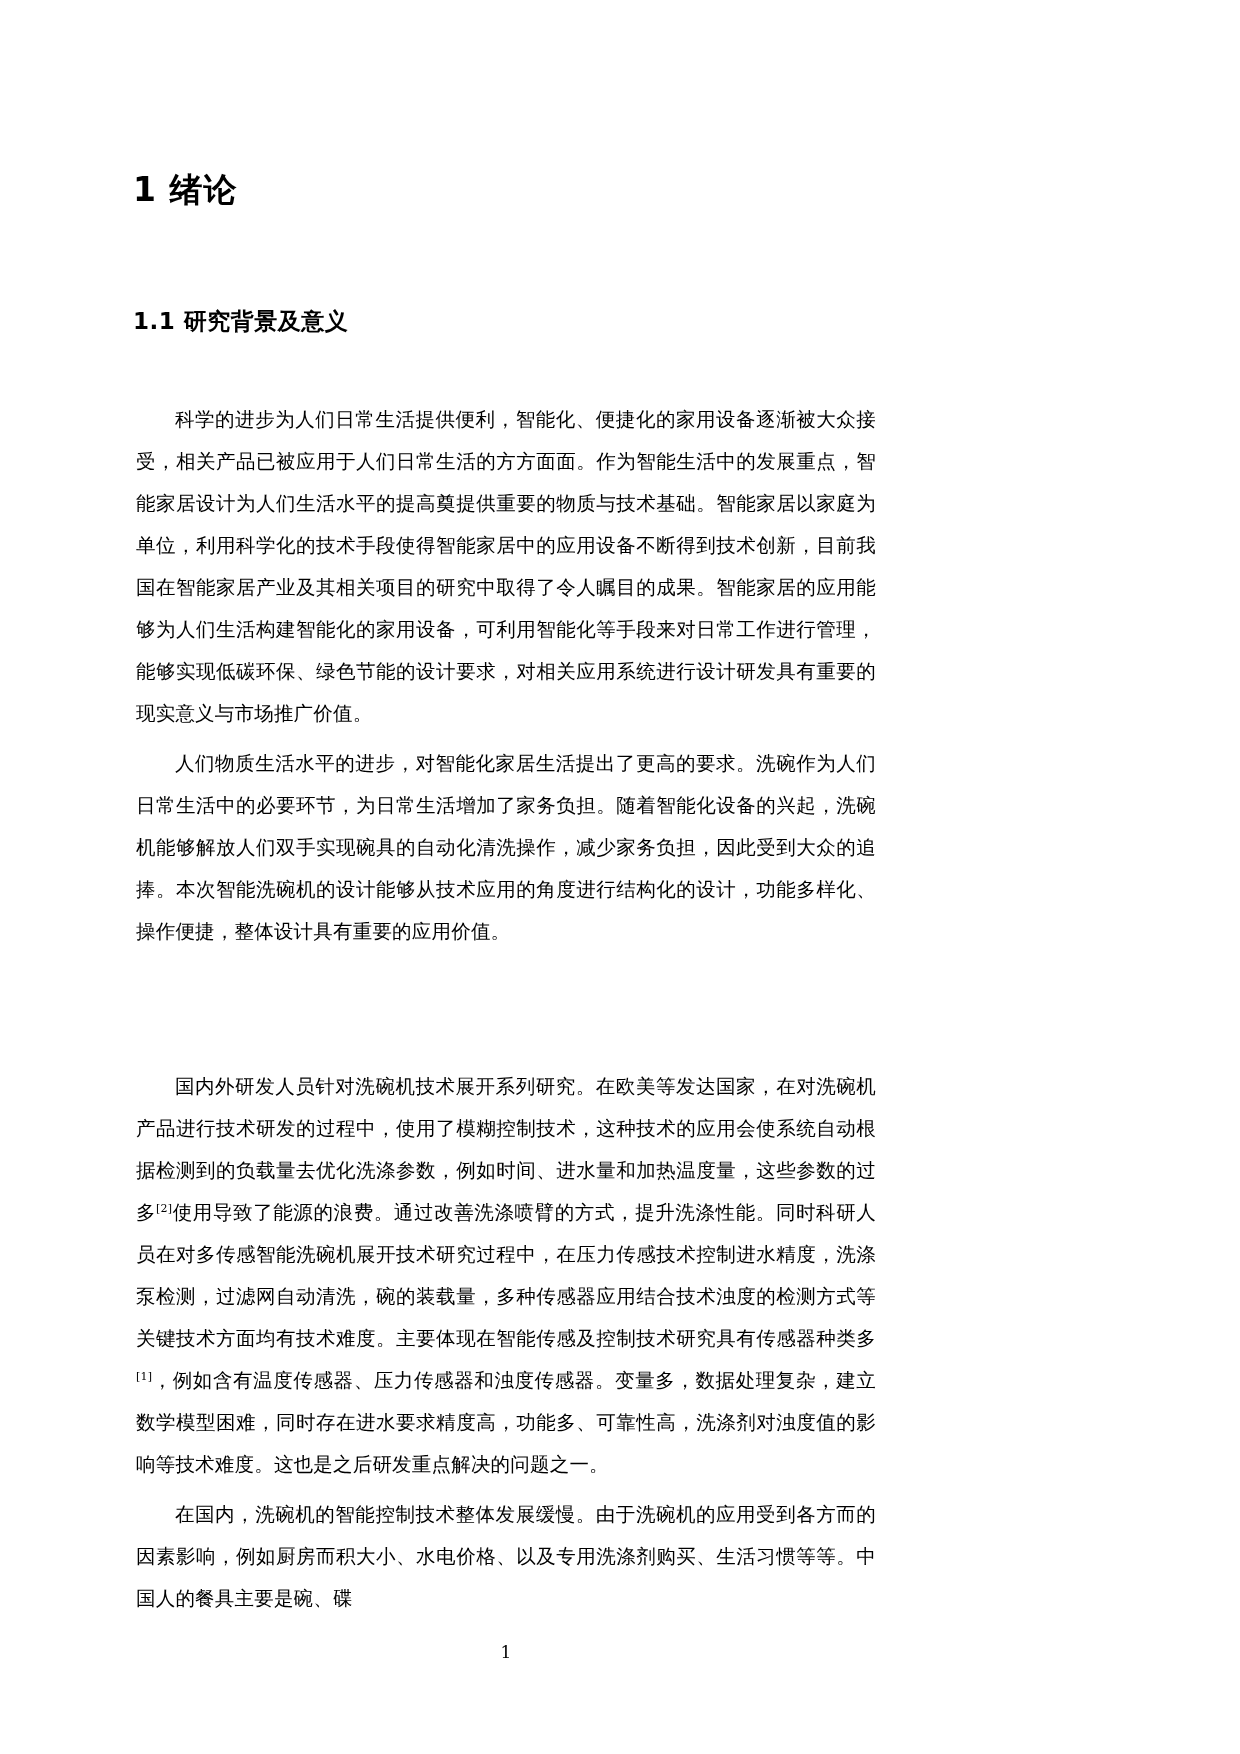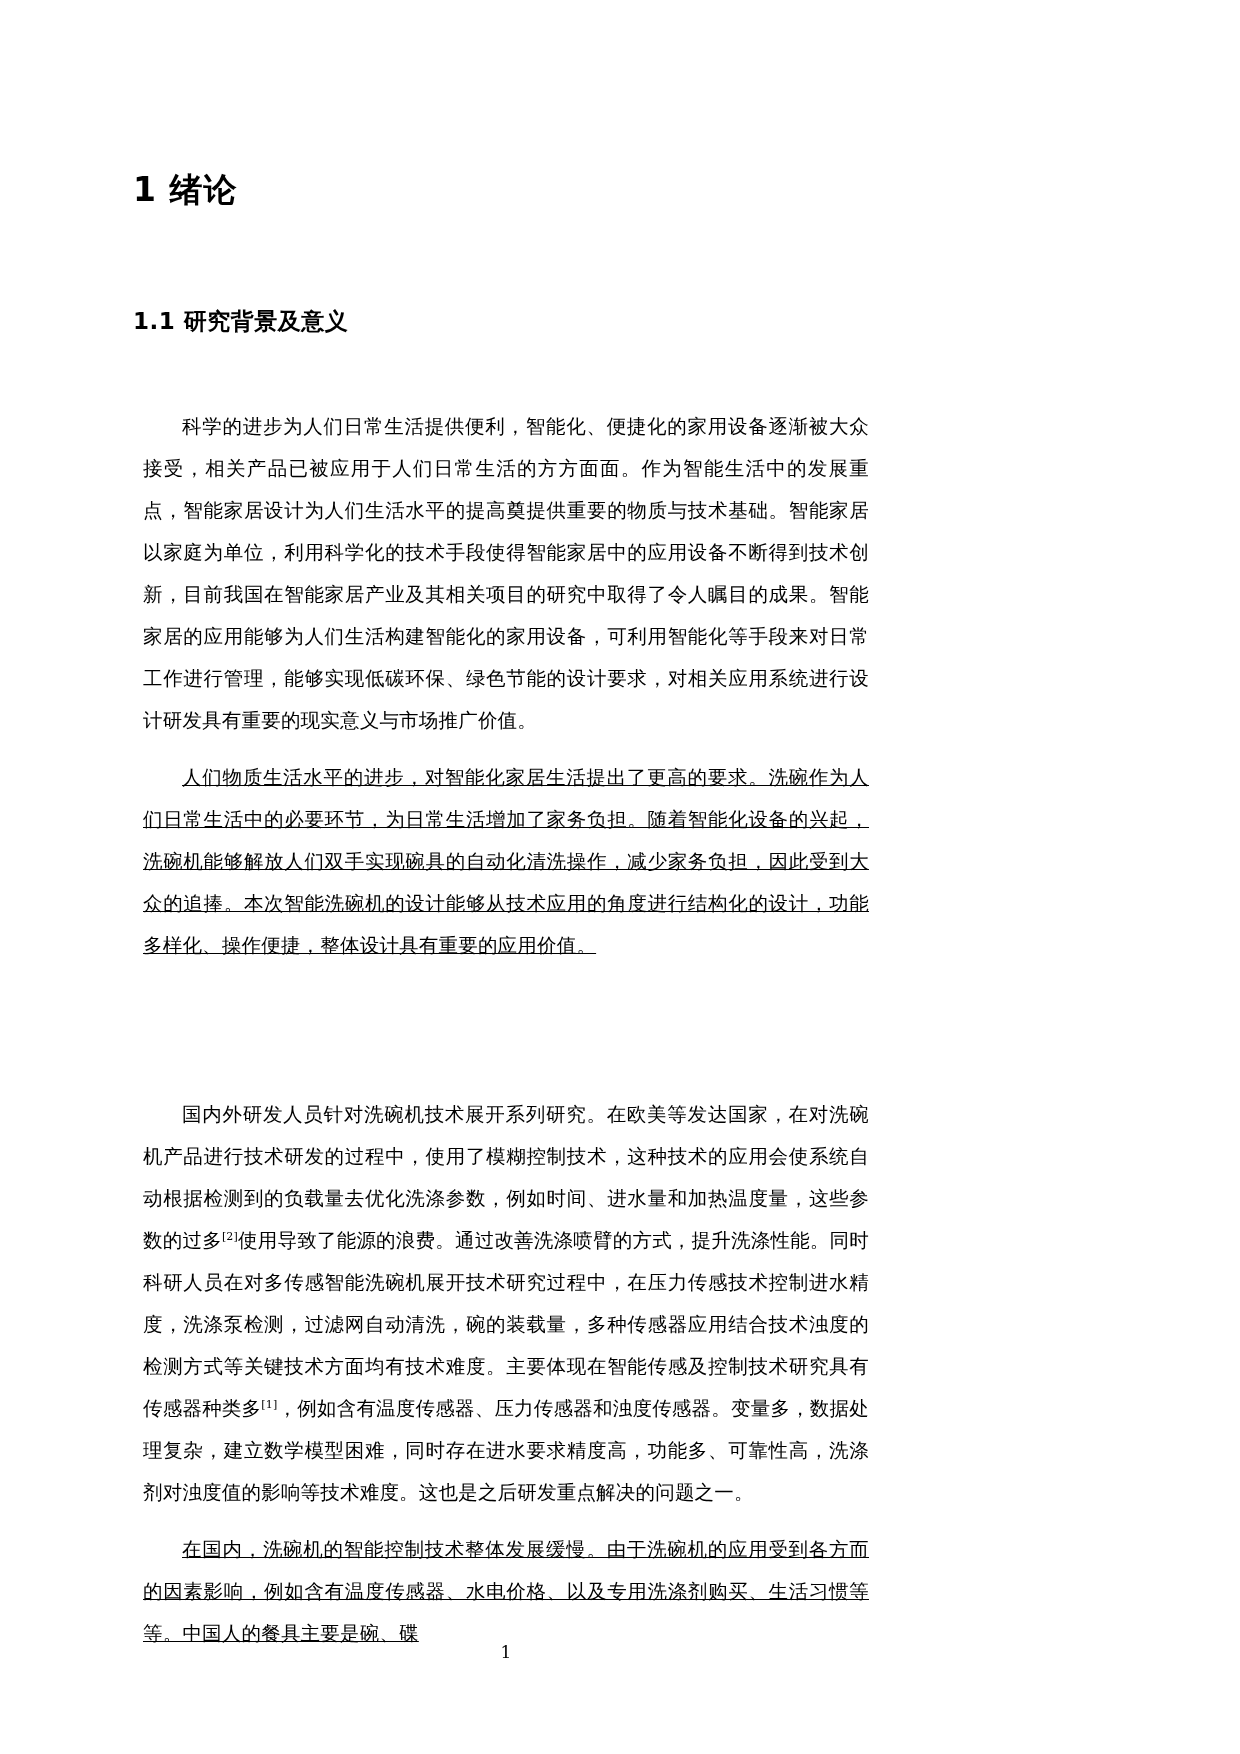--- a/index.html
+++ b/index.html
@@ -42,28 +42,27 @@
   .heading-gap-2 { height: 55px; }
   .heading-gap-3 { height: 45px; }
   .heading-gap-4 { height: 52px; }
 
   p.body-text {
     font-family: "DejaVu Serif", "Liberation Serif", serif;
     font-size: 19.5px;
     line-height: 42px;
     text-align: justify;
     text-justify: inter-ideograph;
-    margin: 15px;
+    margin: 8px;
     padding: 0;
     text-indent: 2em;
     letter-spacing: 0.2px;
   }
   p.body-text.tight {
     margin-top: 0;
-    text-decoration: underline;
   }
   sup.cite {
     font-size: 11px;
     vertical-align: super;
     line-height: 0;
   }
   .page-number {
     position: absolute;
     left: 0;
     right: 0;
@@ -91,17 +90,17 @@
 
   <p class="body-text tight">人们物质生活水平的进步，对智能化家居生活提出了更高的要求。洗碗作为人们日常生活中的必要环节，为日常生活增加了家务负担。随着智能化设备的兴起，洗碗机能够解放人们双手实现碗具的自动化清洗操作，减少家务负担，因此受到大众的追捧。本次智能洗碗机的设计能够从技术应用的角度进行结构化的设计，功能多样化、操作便捷，整体设计具有重要的应用价值。</p>
 
   <div class="heading-gap-3"></div>
 
 
   <div class="heading-gap-4"></div>
 
   <p class="body-text">国内外研发人员针对洗碗机技术展开系列研究。在欧美等发达国家，在对洗碗机产品进行技术研发的过程中，使用了模糊控制技术，这种技术的应用会使系统自动根据检测到的负载量去优化洗涤参数，例如时间、进水量和加热温度量，这些参数的过多<sup class="cite">[2]</sup>使用导致了能源的浪费。通过改善洗涤喷臂的方式，提升洗涤性能。同时科研人员在对多传感智能洗碗机展开技术研究过程中，在压力传感技术控制进水精度，洗涤泵检测，过滤网自动清洗，碗的装载量，多种传感器应用结合技术浊度的检测方式等关键技术方面均有技术难度。主要体现在智能传感及控制技术研究具有传感器种类多<sup class="cite">[1]</sup>，例如含有温度传感器、压力传感器和浊度传感器。变量多，数据处理复杂，建立数学模型困难，同时存在进水要求精度高，功能多、可靠性高，洗涤剂对浊度值的影响等技术难度。这也是之后研发重点解决的问题之一。</p>
 
-  <p class="body-text tight">在国内，洗碗机的智能控制技术整体发展缓慢。由于洗碗机的应用受到各方而的因素影响，例如含有温度传感器、水电价格、以及专用洗涤剂购买、生活习惯等等。中国人的餐具主要是碗、碟</p>
+  <p class="body-text tight">在国内，洗碗机的智能控制技术整体发展缓慢。由于洗碗机的应用受到各方而的因素影响，例如厨房而积大小、水电价格、以及专用洗涤剂购买、生活习惯等等。中国人的餐具主要是碗、碟</p>
 
   <div class="page-number">1</div>
 
 </div>
 
 </body></html>

